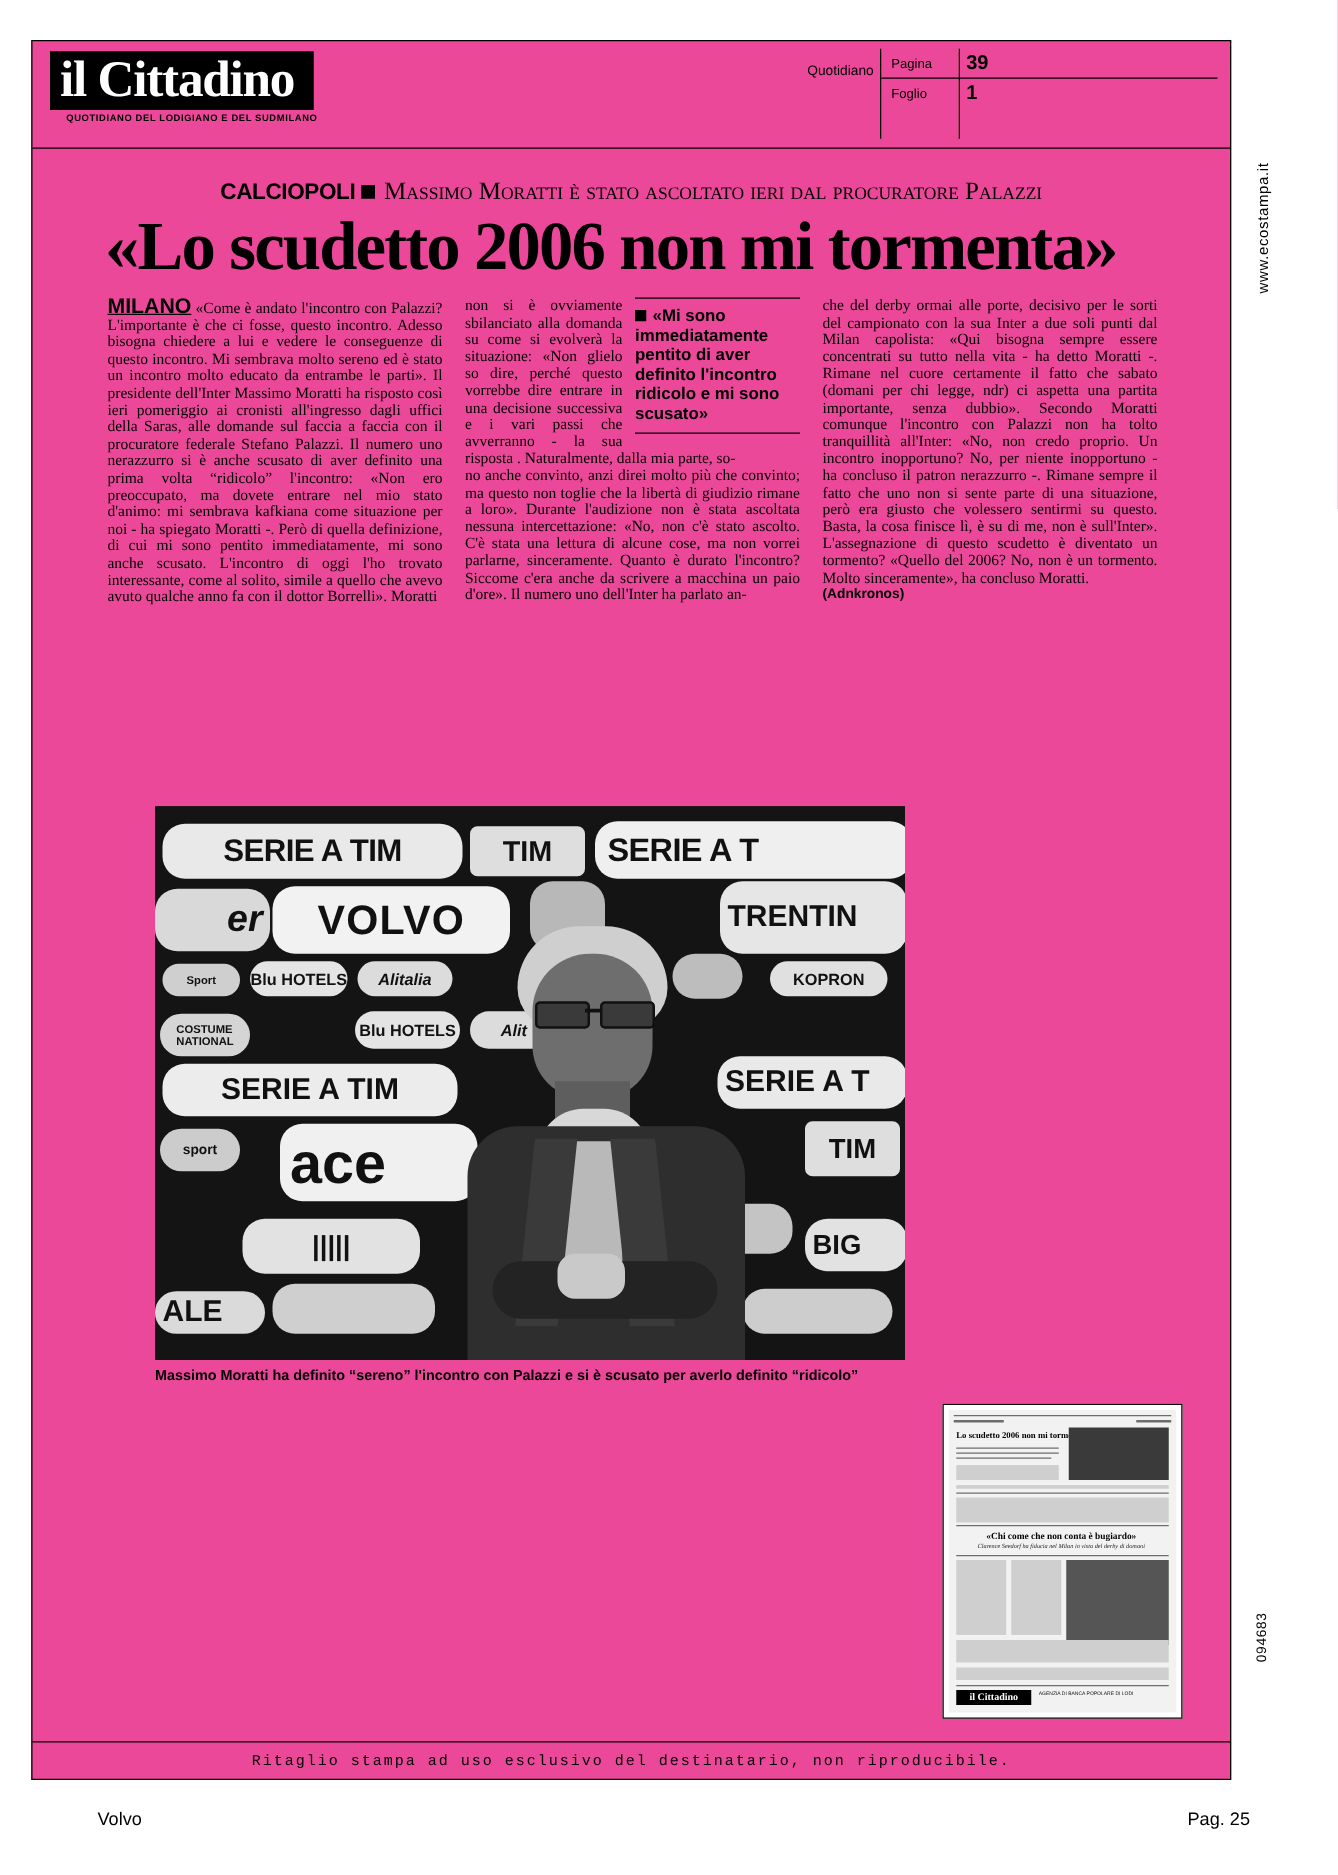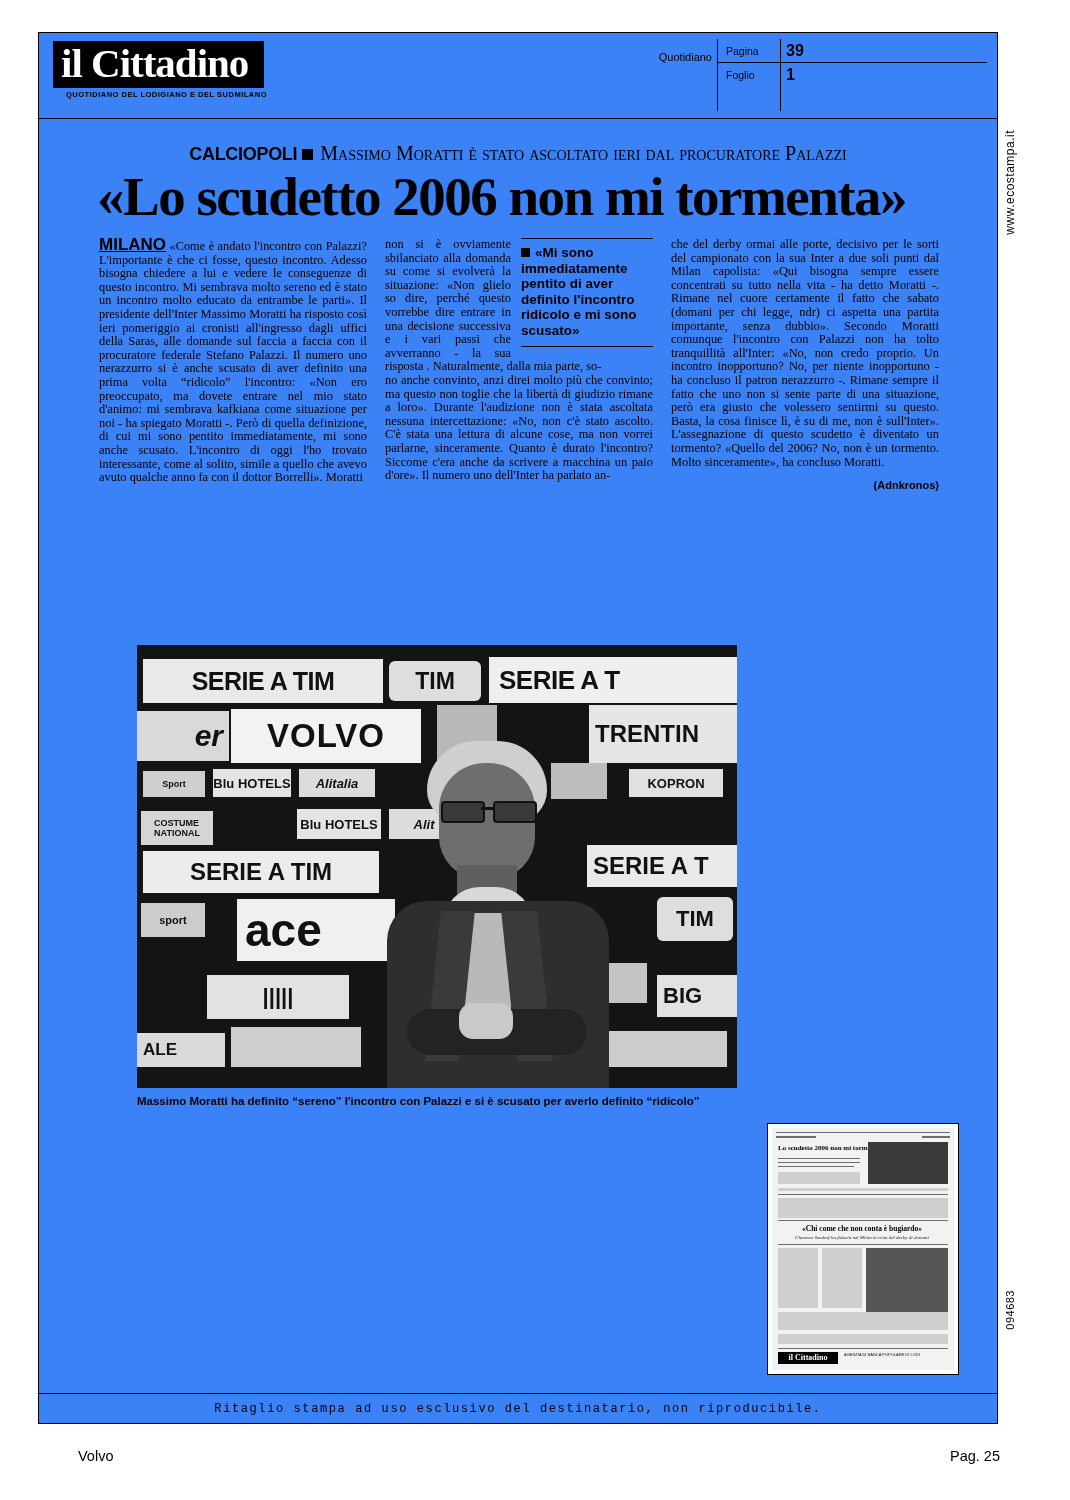--- a/index.html
+++ b/index.html
@@ -17,27 +17,27 @@
   }
   .page {
     position: absolute;
     left: 0; top: 0;
     width: 1070px;
     height: 1500px;
   }
   
   .clip-frame {
     position: absolute;
-    left: 38px;
+    left: 25px;
     top: 32px;
     width: 960px;
     height: 1392px;
     border: 1px solid #000;
     box-sizing: border-box;
-    background: #3b82f6;
+    background: #ec4899;
   }
   
   .masthead {
     position: absolute;
     left: 0; top: 0;
     width: 958px;
     height: 86px;
     border-bottom: 1px solid #000;
     box-sizing: border-box;
   }
@@ -176,25 +176,25 @@
     width: 268px;
     font-family: "Liberation Serif", serif;
     font-size: 12.4px;
     line-height: 13.6px;
     text-align: justify;
     hyphens: auto;
   }
   .col p { margin: 0; }
   .col .lead { font-family: "Liberation Sans", sans-serif; font-weight: bold; font-size: 17px; text-decoration: underline; }
   .byline {
-    text-align: right;
+    text-align: left;
     font-family: "Liberation Sans", sans-serif;
     font-weight: bold;
     font-size: 11px;
-    margin-top: 10px;
+    margin-top: 0;
   }
   .pullquote {
     border-top: 1px solid #000;
     border-bottom: 1px solid #000;
     padding: 6px 0 8px 0;
     margin: 0 0 8px 0;
     width: 132px;
     font-family: "Liberation Sans", sans-serif;
     font-weight: bold;
     font-size: 13.5px;
@@ -339,20 +339,21 @@
     position: absolute;
     background: #e8e8e8;
     color: #111;
     font-family: "Liberation Sans", sans-serif;
     font-weight: bold;
     display: flex;
     align-items: center;
     justify-content: center;
     overflow: hidden;
     white-space: nowrap;
+    border-radius: 18px;
   }
   .figure { position: absolute; }
 </style>
 </head>
 <body>
 
 <div class="page">
 
   <div class="clip-frame">
 
@@ -431,21 +432,21 @@
       <div class="panel" style="left:450px;top:200px;width:146px;height:42px;font-size:24px;background:#e9e9e9;justify-content:flex-start;padding-left:6px;">SERIE A T</div>
 
       <div class="panel" style="left:100px;top:254px;width:150px;height:62px;font-size:46px;background:#f0f0f0;justify-content:flex-start;padding-left:8px;">ace</div>
       <div class="panel" style="left:4px;top:258px;width:64px;height:34px;font-size:11px;background:#cccccc;">sport</div>
       <div class="panel" style="left:520px;top:252px;width:76px;height:44px;font-size:22px;background:#dedede;border-radius:6px;">TIM</div>
 
       <div class="panel" style="left:70px;top:330px;width:142px;height:44px;font-size:22px;background:#e2e2e2;">|||||</div>
       <div class="panel" style="left:520px;top:330px;width:76px;height:42px;font-size:22px;background:#e2e2e2;justify-content:flex-start;padding-left:6px;">BIG</div>
       <div class="panel" style="left:452px;top:318px;width:58px;height:40px;background:#c4c4c4;"></div>
 
-      <div class="panel" style="left:0px;top:388px;width:82px;height:34px;font-size:17px;background:#dadada;justify-content:flex-start;padding-left:6px;">ALE</div>
+      <div class="panel" style="left:0px;top:388px;width:82px;height:34px;font-size:24px;background:#dadada;justify-content:flex-start;padding-left:6px;">ALE</div>
       <div class="panel" style="left:94px;top:382px;width:130px;height:40px;background:#cfcfcf;"></div>
       <div class="panel" style="left:470px;top:386px;width:120px;height:36px;background:#cdcdcd;"></div>
 
       <div class="figure" style="left:236px;top:96px;width:250px;height:347px;">
 
         <div style="position:absolute;left:54px;top:0px;width:120px;height:82px;background:#cfcfcf;border-radius:60px 60px 40px 40px;"></div>
 
         <div style="position:absolute;left:66px;top:22px;width:96px;height:116px;background:#6e6e6e;border-radius:46px 46px 42px 42px;"></div>
 
         <div style="position:absolute;left:68px;top:60px;width:40px;height:18px;border:2px solid #111;border-radius:4px;background:#3a3a3a;"></div>

